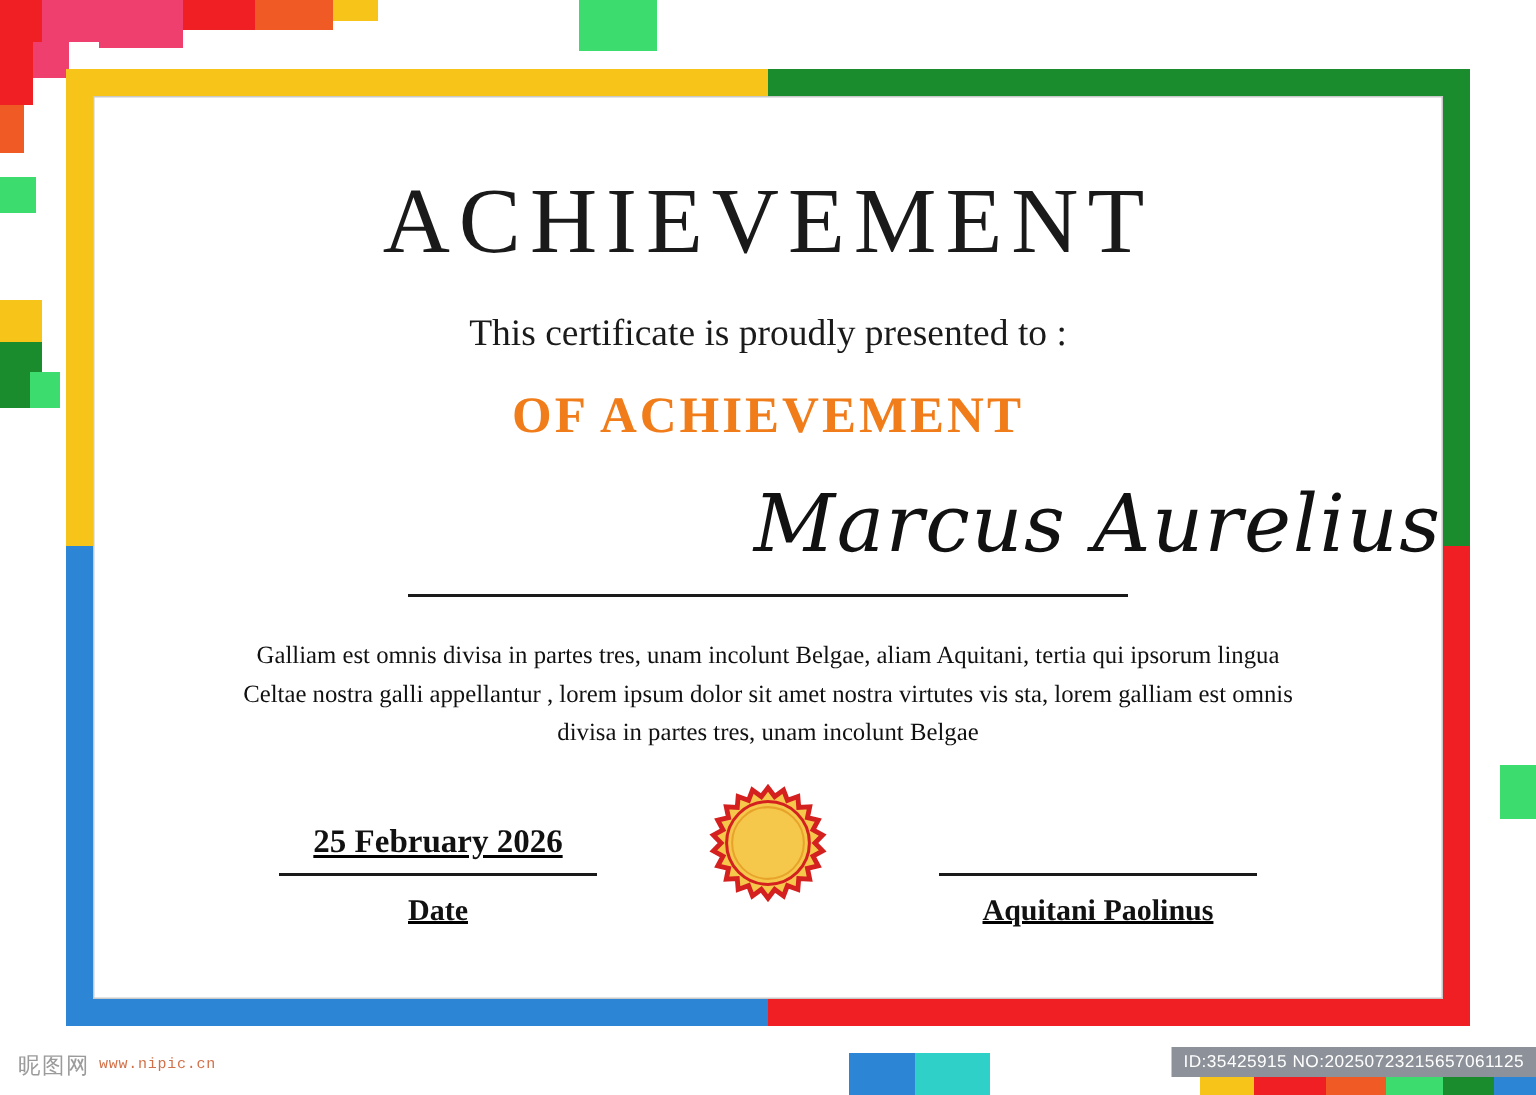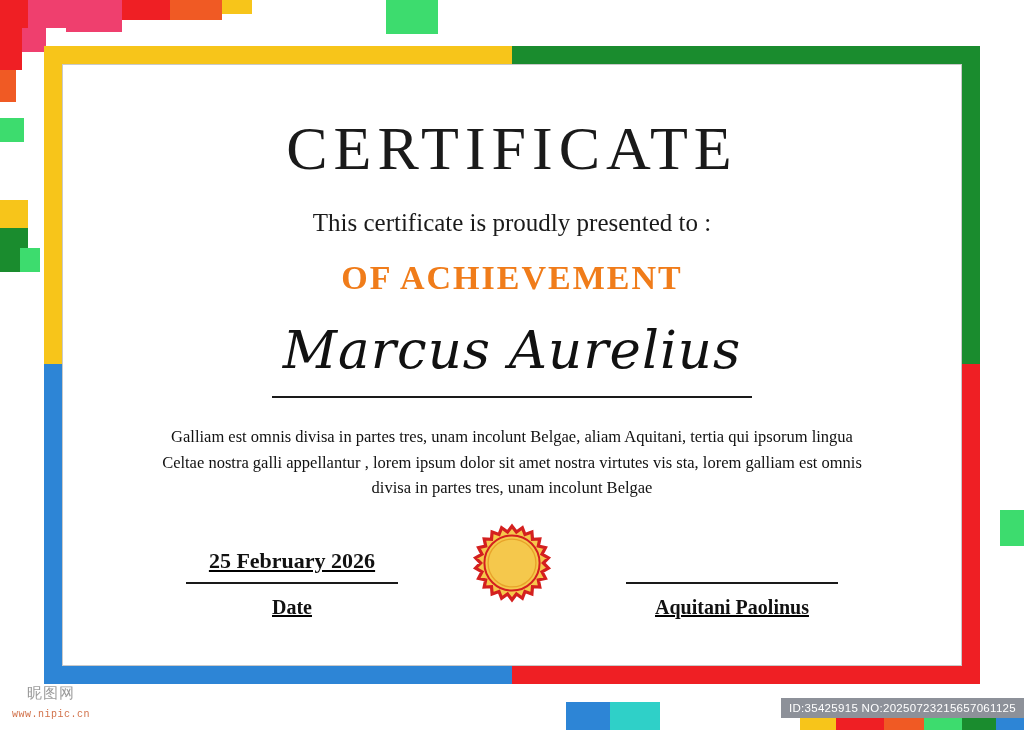--- a/index.html
+++ b/index.html
@@ -80,20 +80,21 @@
     color: #1a1a1a;
     margin-top: 30px;
   }
   #recipient-name {
     font-family: "DejaVu Serif", serif;
     font-style: italic;
     font-size: 53px;
     color: #111111;
     margin-top: 22px;
     letter-spacing: 1px;
+    text-align: right;
   }
   #recipient-rule {
     width: 480px;
     height: 2px;
     background: #1a1a1a;
     margin: 16px auto 0 auto;
   }
   #body-text {
     width: 720px;
     margin: 26px auto 0 auto;
@@ -155,21 +156,20 @@
   
   #watermark {
     position: absolute;
     left: 12px;
     bottom: 10px;
     z-index: 8;
     display: flex;
     align-items: center;
     gap: 6px;
     opacity: .75;
-    flex-direction: column;
   }
   #watermark .wm-logo {
     font-family: "Liberation Sans", sans-serif;
     font-size: 15px;
     color: #7a7a7a;
     letter-spacing: 1px;
   }
   #watermark .wm-url {
     font-family: Liberation Mono, monospace;
     font-size: 10px;
@@ -222,21 +222,21 @@
   <div class="frame-bar frame-left-top"></div>
   <div class="frame-bar frame-left-bot"></div>
   <div class="frame-bar frame-right-top"></div>
   <div class="frame-bar frame-right-bot"></div>
   <div class="frame-bar frame-bot-left"></div>
   <div class="frame-bar frame-bot-right"></div>
 
   <div id="certificate-inner">
 
     <div class="content">
-      <div id="cert-title">CERTIFICATE</div>
+      <div id="cert-title">ACHIEVEMENT</div>
       <div id="presented-line">This certificate is proudly presented to :</div>
       <div id="cert-subtitle">OF ACHIEVEMENT</div>
       <div id="recipient-name">Marcus Aurelius</div>
       <div id="recipient-rule"></div>
       <div id="body-text">Galliam est omnis divisa in partes tres, unam incolunt Belgae, aliam Aquitani, tertia qui ipsorum lingua Celtae nostra galli appellantur , lorem ipsum dolor sit amet nostra virtutes vis sta, lorem galliam est omnis divisa in partes tres, unam incolunt Belgae</div>
     </div>
 
     <div id="signature-row">
 
       <div class="sig-block">

